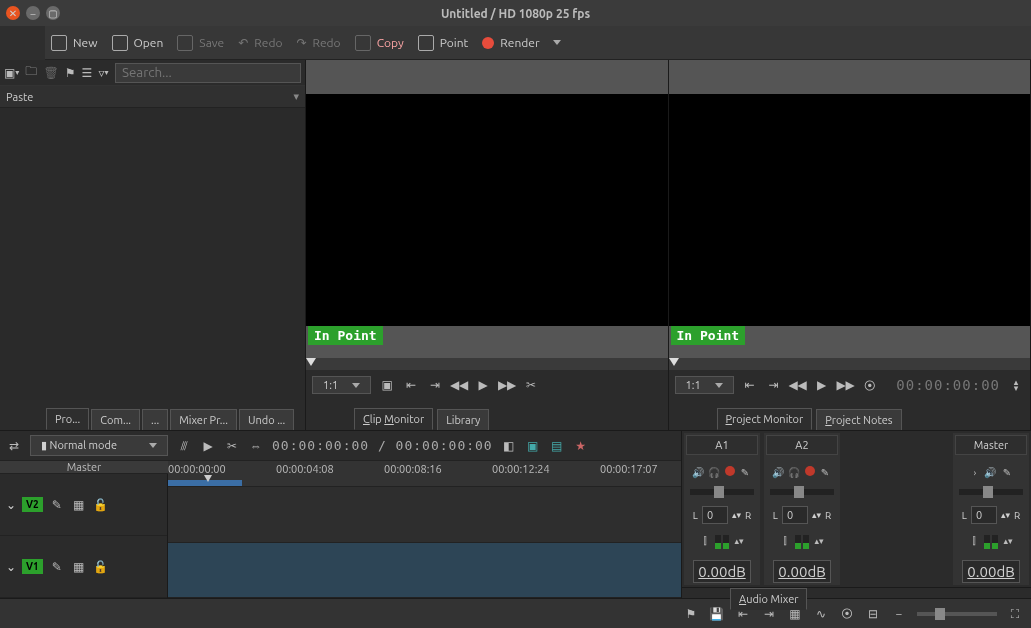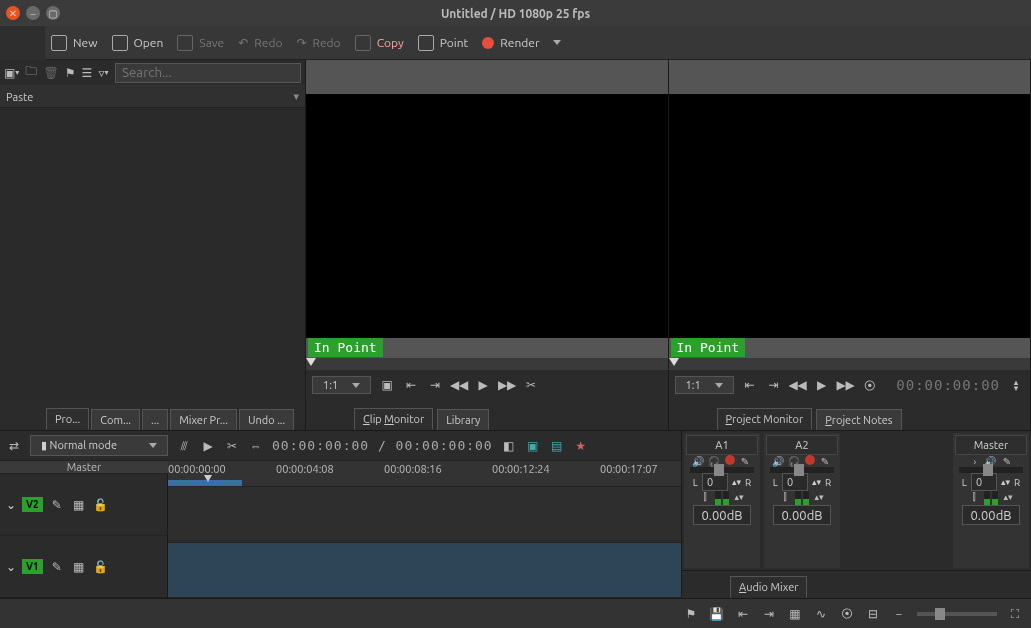--- a/index.html
+++ b/index.html
@@ -22,21 +22,21 @@
 .searchbox { flex: 1; background: #3a3a3a; border: 1px solid #555; height: 20px; padding: 0 6px; color: #bbb; outline: none; }
 .nameheader { height: 22px; background: #303030; display: flex; align-items: center; padding: 0 6px; font-size: 11px; color: #ccc; border-bottom: 1px solid #222; }
 .nameheader .arrow { margin-left: auto; color: #888; }
 .binlist { flex: 1; background: #2a2a2a; }
 .bintabs { height: 30px; display: flex; gap: 2px; align-items: flex-end; padding: 0 2px; }
 .tab { background: #3a3a3a; border: 1px solid #555; border-bottom: none; padding: 4px 8px; font-size: 11px; color: #ccc; cursor: pointer; }
 .tab.active { background: #2e2e2e; border-bottom: 1px solid #2e2e2e; margin-left: 44px; }
 .monpanel { flex: 1; display: flex; flex-direction: column; border-right: 1px solid #1a1a1a; background: #2b2b2b; }
 .monspacer { height: 34px; background: #555; }
 .monvideo { flex: 1; background: #000; position: relative; }
-.inpoint { height: 20px; background: #555; }
+.inpoint { height: 32px; background: #555; font-weight: bold; }
 .inpoint span { display: inline-block; background: #2ca02c; color: #fff; padding: 2px 6px; font-family: monospace; font-size: 13px; margin-left: 2px; }
 .monruler { height: 12px; background: #3a3a3a; position: relative; }
 .monruler::before { content:""; position:absolute; left:0; top:0; width:0;height:0;border-left:5px solid transparent;border-right:5px solid transparent;border-top:8px solid #ddd; }
 .monctrls { height: 30px; display: flex; align-items: center; gap: 8px; padding: 0 6px; }
 .zoombox { background: #3a3a3a; border: 1px solid #555; padding: 2px 10px; color: #ccc; font-size: 11px; display: flex; align-items: center; gap: 14px; }
 .montabs { height: 30px; display: flex; gap: 4px; align-items: flex-end; padding: 0 4px; }
 .bottomarea { height: 168px; display: flex; background: #2b2b2b; border-top: 1px solid #1a1a1a; }
 .timeline { flex: 1; display: flex; flex-direction: column; }
 .tltoolbar { height: 30px; display: flex; align-items: center; gap: 8px; padding: 0 6px; border-bottom: 1px solid #222; }
 .modebox { background: #3a3a3a; border: 1px solid #555; padding: 3px 10px; display: flex; align-items: center; gap: 32px; font-size: 11px; }
@@ -50,32 +50,32 @@
 .tlruler { height: 26px; background: #333; display: flex; align-items: flex-start; font-family: monospace; font-size: 11px; color: #bbb; position: relative; border-bottom: 1px solid #222; }
 .tlruler span { position: absolute; top: 2px; }
 .tlplayhead { position:absolute; left:36px; top:14px; width:0;height:0;border-left:4px solid transparent;border-right:4px solid transparent;border-top:7px solid #ccc; }
 .tlzonebar { position:absolute; left:0; bottom:0; height:6px; width:74px; background:#3b6ea5; }
 .track { flex: 1; border-bottom: 1px solid #222; }
 .track.v2 { background: #2e2e2e; }
 .track.v1 { background: #2d4556; }
 .mixer { width: 350px; border-left: 1px solid #1a1a1a; display: flex; flex-direction: column; }
 .mixertabs { height: 28px; display: flex; gap: 4px; align-items: flex-end; padding: 0 4px; border-top: 1px solid #1a1a1a; }
 .mixerbody { flex: 1; display: flex; gap: 4px; padding: 2px; }
-.chstrip { width: 76px; background: #333; display: flex; flex-direction: column; align-items: center; gap: 0; padding: 2px; }
+.chstrip { width: 76px; background: #333; display: flex; flex-direction: column; align-items: center; gap: 11px; padding: 2px; }
 .chname { background: #2e2e2e; width: 100%; text-align: center; font-size: 11px; padding: 3px 0; border: 1px solid #444; }
 .chrow { display: flex; gap: 4px; justify-content: center; }
 .chicn { width: 12px; height: 12px; font-size: 10px; color: #bbb; display: flex; align-items: center; justify-content: center; }
 .chrec { width: 10px; height: 10px; border-radius: 50%; background: #c0392b; }
 .chslider { width: 64px; height: 6px; background: #222; position: relative; }
 .chslider::after { content:""; position:absolute; left:24px; top:-3px; width:10px; height:12px; background:#888; }
 .lrrow { display: flex; align-items: center; gap: 4px; font-size: 10px; width: 100%; justify-content: center; }
 .lrinput { width: 26px; height: 18px; background: #2a2a2a; border: 1px solid #555; color: #ccc; text-align: left; padding-left: 4px; font-size: 11px; }
 .meters { display: flex; gap: 2px; }
 .meter { width: 6px; height: 14px; background: linear-gradient(to top, #2ca02c 40%, #222 40%); }
-.chdb { background: #2a2a2a; border: 1px solid #555; width: 58px; text-align: center; font-size: 13px; padding: 2px 0; }
+.chdb { background: #2a2a2a; border: 1px solid #555; width: 58px; text-align: center; font-size: 15px; padding: 2px 0; text-decoration: underline; }
 .mixerspacer { flex: 1; }
 .masterstrip { width: 76px; }
 .timecode { font-family: monospace; font-size: 14px; color: #777; letter-spacing: 1px; }
 .statusbar { height: 30px; background: #333; border-top: 1px solid #1a1a1a; display: flex; align-items: center; justify-content: flex-end; gap: 10px; padding: 0 8px; }
 .zoomslider { width: 80px; height: 4px; background: #555; position: relative; }
 .zoomslider::after { content:""; position:absolute; left:18px; top:-4px; width:10px; height:12px; background:#888; }
 .underline { text-decoration: underline; text-decoration-color: #888; }
 </style>
 </head>
 <body>

